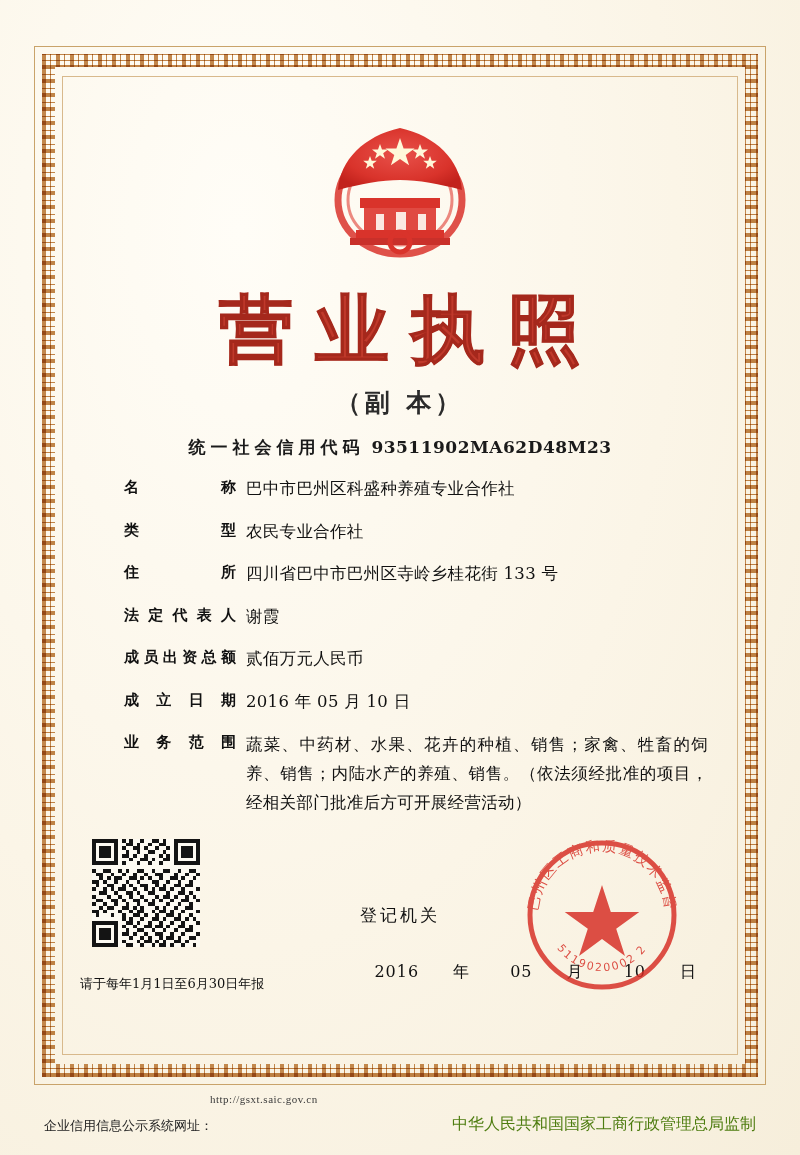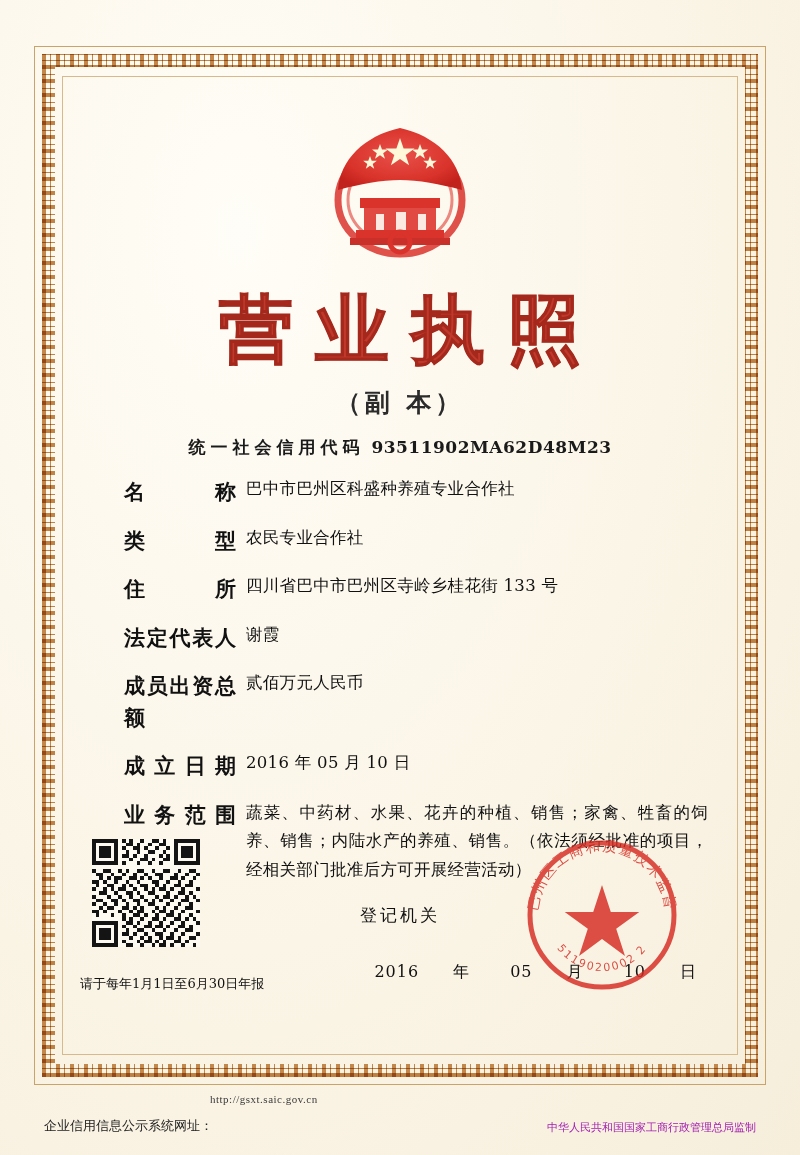--- a/index.html
+++ b/index.html
@@ -144,21 +144,21 @@
   }
   .row {
     display: flex;
     align-items: flex-start;
     margin-bottom: 17px;
   }
   .row-label {
     width: 112px;
     flex: 0 0 112px;
     font-family: "DejaVu Serif", serif;
-    font-size: 21px;
+    font-size: 15px;
     font-weight: bold;
     color: #111;
     text-align: justify;
     text-align-last: justify;
     line-height: 1.5;
   }
   .row-value {
     flex: 1;
     font-family: "DejaVu Serif", serif;
     font-size: 16.5px;
@@ -255,22 +255,22 @@
     bottom: 20px;
     font-family: "DejaVu Serif", serif;
     font-size: 13px;
     color: #222;
   }
   .bottom-right {
     position: absolute;
     right: 44px;
     bottom: 20px;
     font-family: "DejaVu Serif", serif;
-    font-size: 11px;
-    color: #a21caf;
+    font-size: 16px;
+    color: #4d7c0f;
   }
 </style>
 </head>
 <body>
 
 <div class="page">
   <div class="paper-wash"></div>
 
   <div class="frame-outer"></div>
   <div class="border-band"></div>

